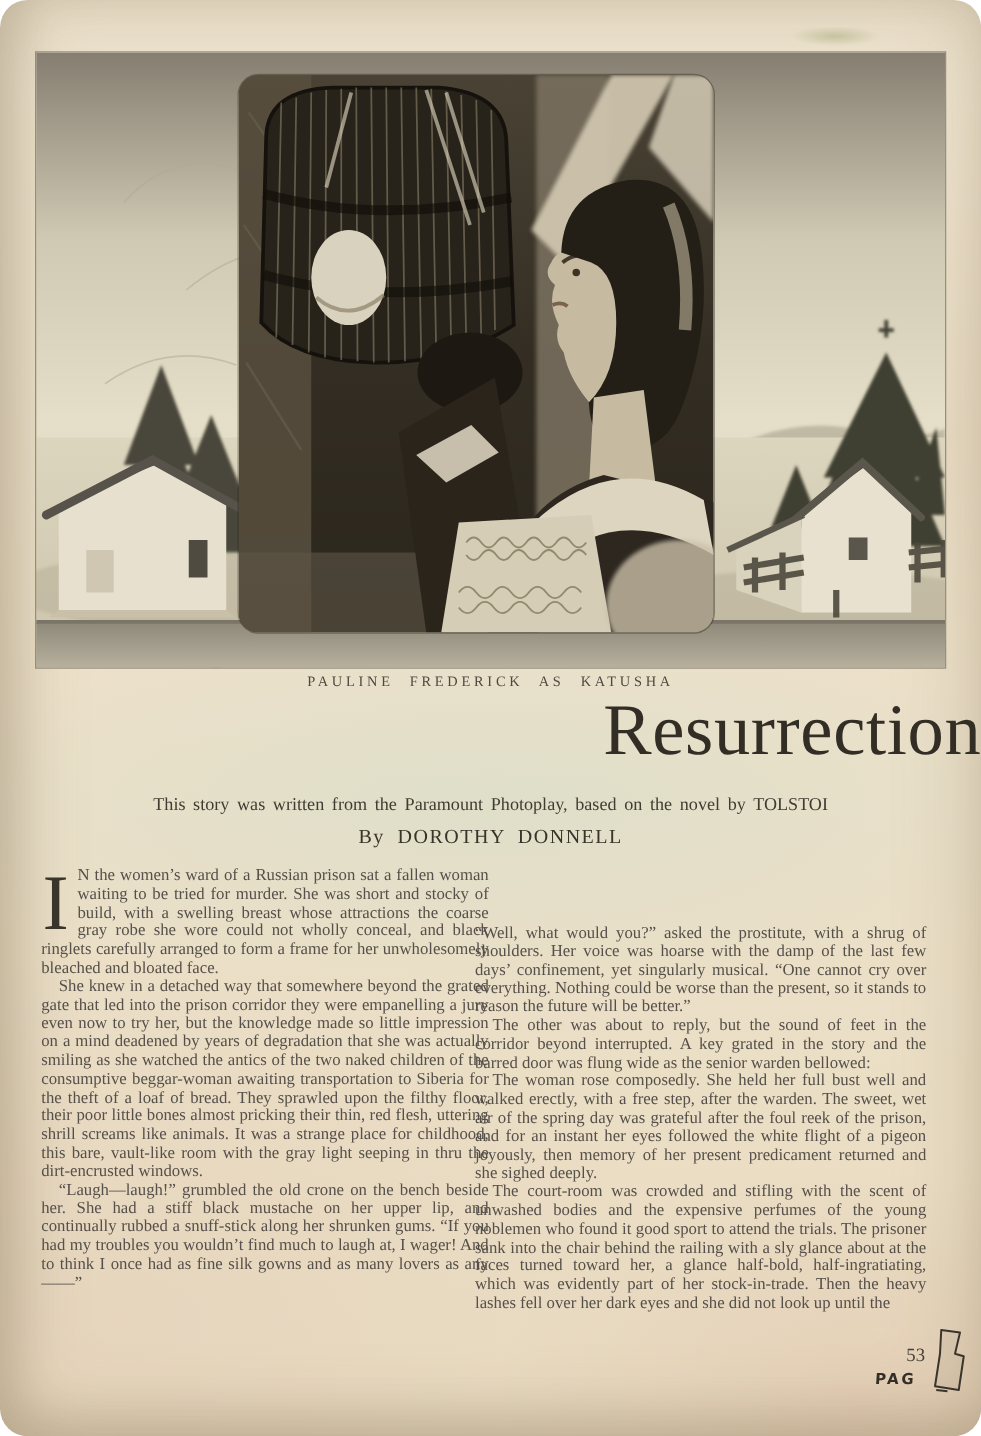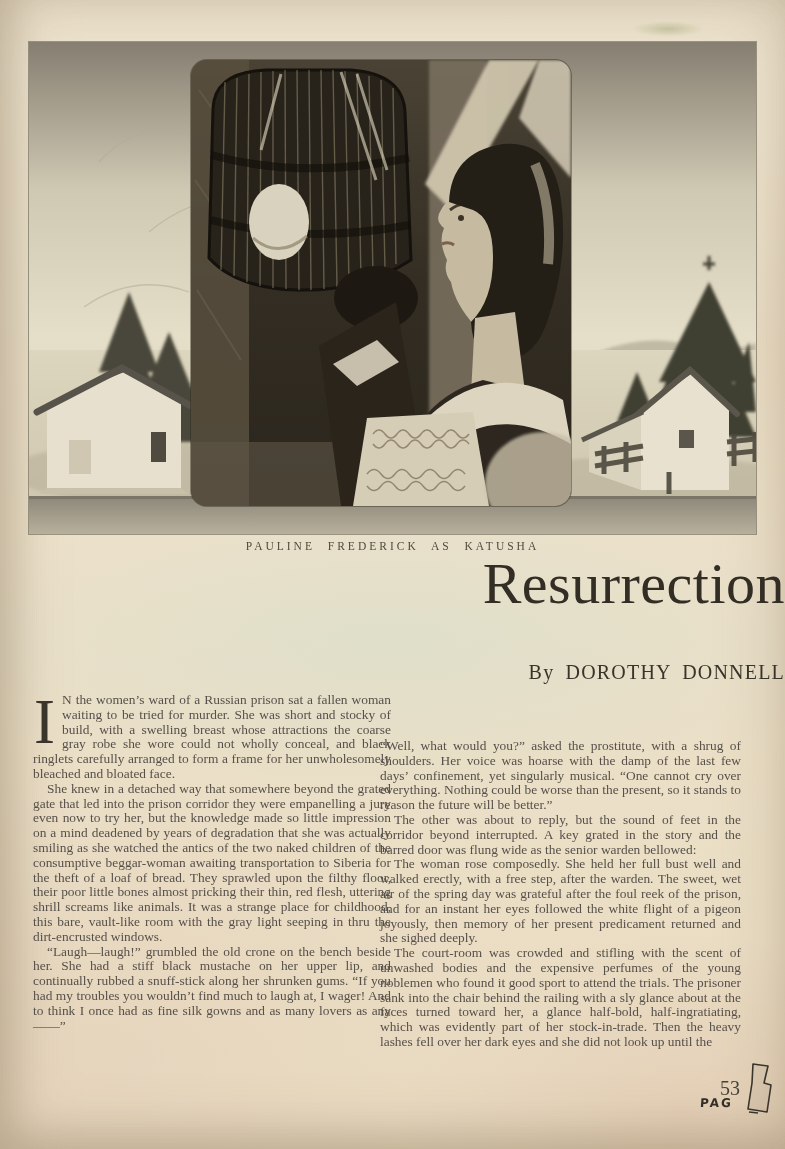--- a/index.html
+++ b/index.html
@@ -6,54 +6,55 @@
   body{width:785px;height:1149px;position:relative;overflow:hidden;
        font-family:"Liberation Serif", serif;}
   .page{position:absolute;inset:0;
     background:
       radial-gradient(ellipse 420px 260px at 88% 97%, rgba(216,178,156,.30), transparent 70%),
       radial-gradient(ellipse 620px 210px at 50% 56%, rgba(203,221,204,.38), transparent 75%),
       radial-gradient(ellipse 640px 420px at 12% 92%, rgba(223,196,176,.30), transparent 70%),
       radial-gradient(ellipse 500px 300px at 95% 30%, rgba(228,206,180,.25), transparent 70%),
       linear-gradient(#efe5d0, #e9dcc2);
     box-shadow: inset 0 0 70px rgba(118,98,66,.28), inset 14px -14px 34px rgba(92,76,52,.18);
+    border-radius: 22px;
   }
   .stain{position:absolute;left:632px;top:21px;width:72px;height:16px;border-radius:50%;
     background:radial-gradient(ellipse at center, rgba(142,152,96,.38), transparent 70%);}
 
   
   .illo{position:absolute;left:29px;top:42px;width:727px;height:492px;
         outline:1px solid rgba(90,84,70,.55);}
   .illo svg{display:block}
   .photo{position:absolute;left:162px;top:18px;width:380px;height:446px;
          border-radius:16px;overflow:hidden;box-shadow:0 0 0 1px rgba(40,35,25,.4);}
 
   
   .caption{position:absolute;left:0;top:540px;width:100%;text-align:center;
     font-size:11.5px;letter-spacing:3px;word-spacing:7px;color:#4e4a3f;}
   .title{position:absolute;left:0;top:550px;width:100%;text-align:right;
     font-size:58px;color:#332e25;letter-spacing:.5px;}
   .subtitle{position:absolute;left:0;top:636px;width:100%;text-align:center;
     font-size:14.5px;color:#413c32;word-spacing:2.5px;}
-  .byline{position:absolute;left:0;top:661px;width:100%;text-align:right;
-    font-size:20px;color:#393429;letter-spacing:1.2px;word-spacing:5px;}
+  .byline{position:absolute;left:0;top:661px;width:100%;text-align:center;
+    font-size:16px;color:#393429;letter-spacing:1.2px;word-spacing:5px;}
 
   
   .col{position:absolute;top:693px;font-size:13.4px;line-height:14.8px;
        text-align:justify;color:#56504a;}
   .col-left{left:33px;width:358px;}
   .col-right{left:380px;width:361px;margin-top:46px;}
   .col p{margin:0;}
   .col p + p{text-indent:14px;}
   .dropcap{float:left;font-size:63px;line-height:50px;padding:4px 7px 0 1px;
            color:#3a352b;}
 
   
   .pagenum{position:absolute;left:690px;top:1077px;width:50px;text-align:right;
-    font-size:20px;color:#474238;}
+    font-size:15px;color:#474238;}
   .pag-mark{position:absolute;left:700px;top:1096px;font-family:"DejaVu Sans",sans-serif;
     font-size:12px;font-weight:bold;letter-spacing:2px;color:#332f26;transform:skewX(-4deg);}
   .flag-doodle{position:absolute;left:744px;top:1062px;}
 </style>
 </head>
 <body>
 
 <div class="page">
 
   <div class="stain"></div>
@@ -243,20 +244,21 @@
             <path d="M176,426 q7,9 14,0 t14,0 t14,0 t14,0 t14,0 t14,0 t14,0"></path>
           </g>
         </g>
         <ellipse cx="352" cy="424" rx="58" ry="52" fill="#c9bfa7" opacity=".8" filter="url(#psoft)"></ellipse>
       </svg>
     </div>
   </div>
 
   <div class="caption">PAULINE FREDERICK AS KATUSHA</div>
   <div class="title">Resurrection</div>
+  <div class="subtitle">This story was written from the Paramount Photoplay, based on the novel by TOLSTOI</div>
   <div class="byline">By DOROTHY DONNELL</div>
 
   <div class="col col-left">
     <p><span class="dropcap">I</span><span>N the women’s ward of a Russian prison sat a fallen woman waiting to be tried for murder. She was short and stocky of build, with a swelling breast whose attractions the coarse gray robe she wore could not wholly conceal, and black ringlets carefully arranged to form a frame for her unwholesomely bleached and bloated face.</span></p>
     <p>She knew in a detached way that somewhere beyond the grated gate that led into the prison corridor they were empanelling a jury even now to try her, but the knowledge made so little impression on a mind deadened by years of degradation that she was actually smiling as she watched the antics of the two naked children of the consumptive beggar-woman awaiting transportation to Siberia for the theft of a loaf of bread. They sprawled upon the filthy floor, their poor little bones almost pricking their thin, red flesh, uttering shrill screams like animals. It was a strange place for childhood, this bare, vault-like room with the gray light seeping in thru the dirt-encrusted windows.</p>
     <p>“Laugh—laugh!” grumbled the old crone on the bench beside her. She had a stiff black mustache on her upper lip, and continually rubbed a snuff-stick along her shrunken gums. “If you had my troubles you wouldn’t find much to laugh at, I wager! And to think I once had as fine silk gowns and as many lovers as any——”</p>
   </div>
   <div class="col col-right">
     <p>“Well, what would you?” asked the prostitute, with a shrug of shoulders. Her voice was hoarse with the damp of the last few days’ confinement, yet singularly musical. “One cannot cry over everything. Nothing could be worse than the present, so it stands to reason the future will be better.”</p>
     <p>The other was about to reply, but the sound of feet in the corridor beyond interrupted. A key grated in the story and the barred door was flung wide as the senior warden bellowed:</p>

